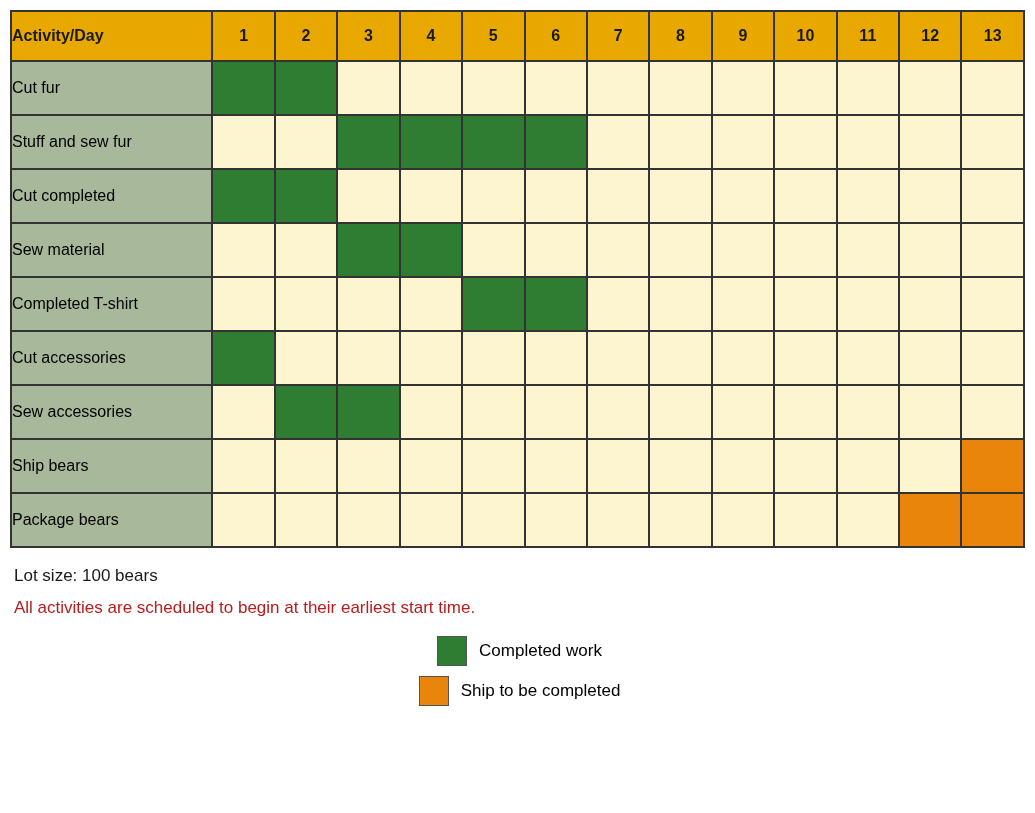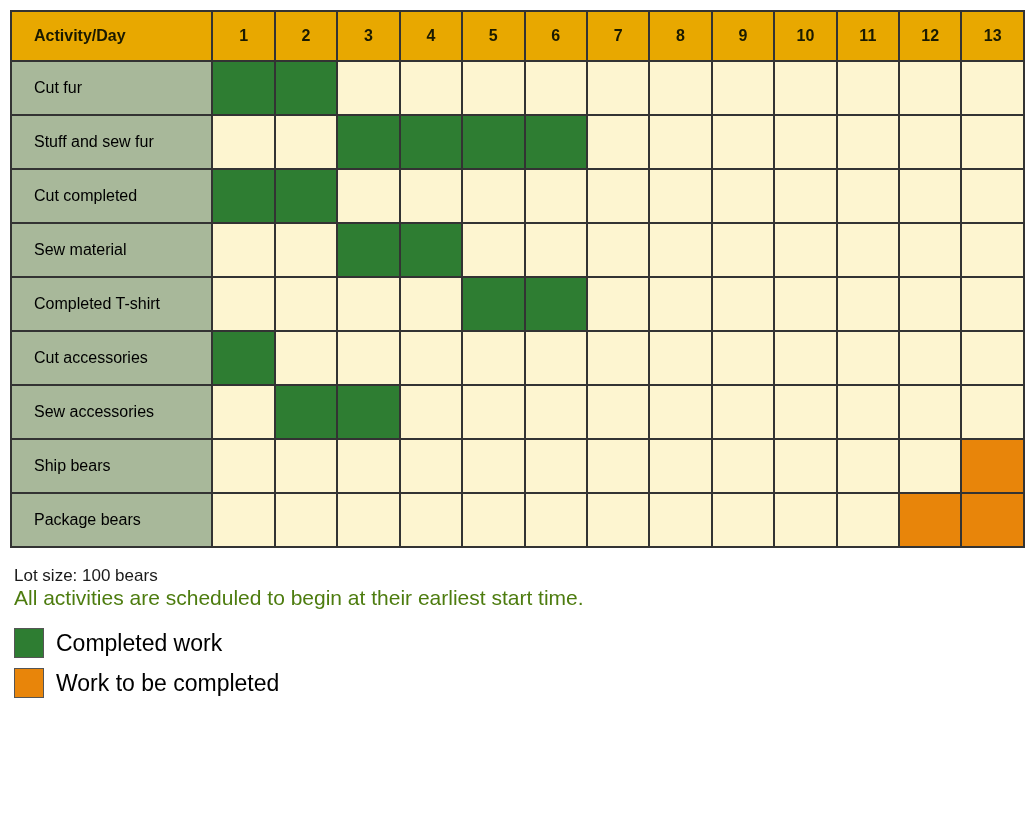--- a/index.html
+++ b/index.html
@@ -30,21 +30,21 @@
     .header-row th {
       background-color: #e8a800;
       color: #1a1a00;
       font-weight: bold;
       font-size: 16px;
       height: 50px;
     }
     .activity-col {
       width: 200px;
       text-align: left;
-      padding-left: 22px;
+      padding-left: 0;
       background-color: #a8b89a;
       font-size: 16px;
       font-weight: normal;
     }
     .day-col {
       width: 62px;
     }
     .cell-empty {
       background-color: #fdf5d0;
     }
@@ -53,32 +53,34 @@
     }
     .cell-orange {
       background-color: #e8850a;
     }
     .legend-section {
       margin-top: 18px;
       padding-left: 4px;
     }
     .lot-size-text {
       font-size: 17px;
+      margin-bottom: 12px;
       color: #1a1a1a;
     }
     .schedule-text {
-      font-size: 21px;
+      font-size: 17px;
       margin-bottom: 18px;
-      color: #4d7c0f;
+      color: #b91c1c;
     }
     .legend-item {
       display: flex;
       align-items: center;
       margin-bottom: 10px;
-      font-size: 23px;
+      font-size: 17px;
+      justify-content: center;
     }
     .legend-box {
       width: 30px;
       height: 30px;
       margin-right: 12px;
       border: 1px solid #555;
       flex-shrink: 0;
     }
     .legend-box.green {
       background-color: #2e7d32;
@@ -261,16 +263,16 @@
 
   <div class="legend-section">
     <p class="lot-size-text">Lot size: 100 bears</p>
     <p class="schedule-text">All activities are scheduled to begin at their earliest start time.</p>
     <div class="legend-item">
       <div class="legend-box green"></div>
       <span>Completed work</span>
     </div>
     <div class="legend-item">
       <div class="legend-box orange"></div>
-      <span>Work to be completed</span>
+      <span>Ship to be completed</span>
     </div>
   </div>
 </div>
 
 </body></html>

